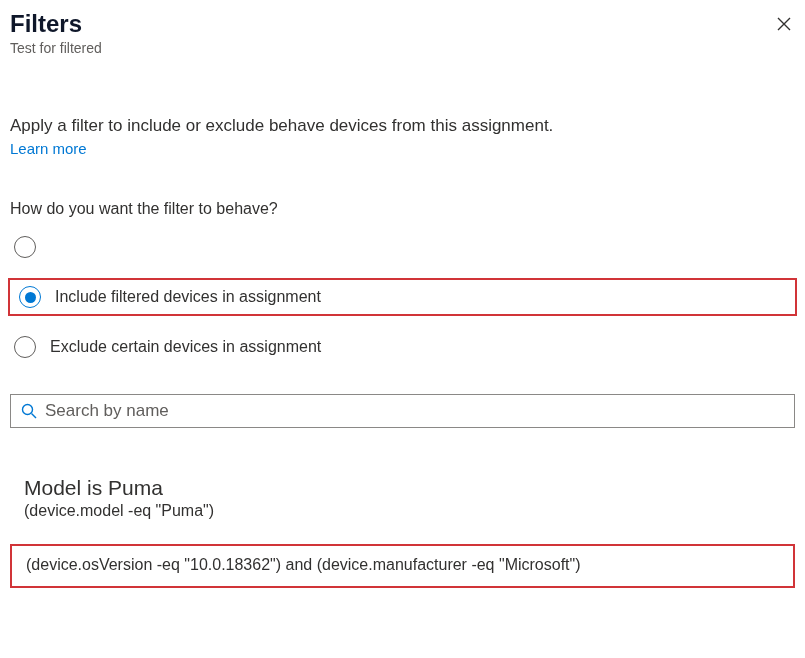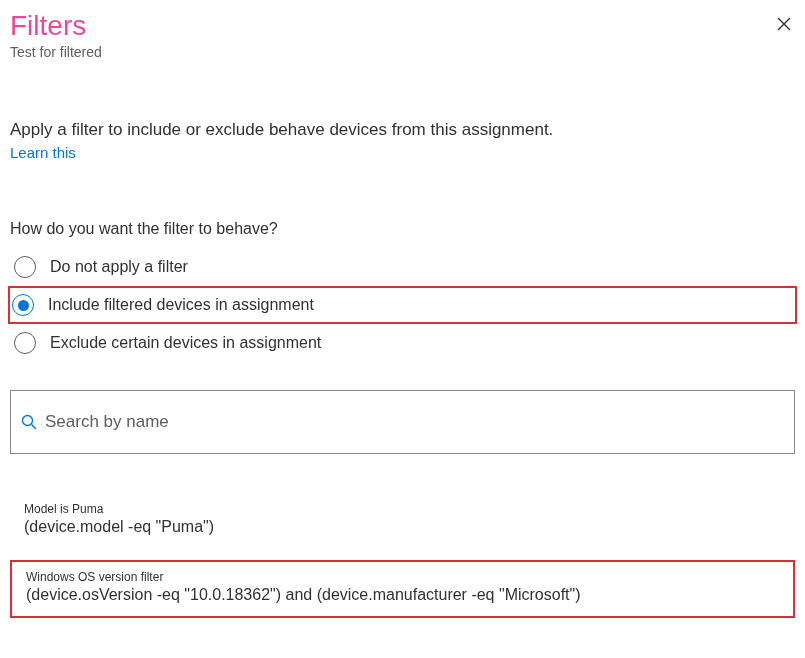--- a/index.html
+++ b/index.html
@@ -14,23 +14,23 @@
     height: 658px;
     padding: 10px;
     position: relative;
   }
   .header {
     display: flex;
     justify-content: space-between;
     align-items: flex-start;
   }
   .title {
-    font-size: 28px;
-    font-weight: 400;
-    color: #ec4899;
+    font-size: 24px;
+    font-weight: 700;
+    color: #0f172a;
   }
   .subtitle {
     font-size: 14px;
     color: #605e5c;
     margin-top: 2px;
   }
   .close-btn {
     font-size: 20px;
     color: #323130;
     cursor: pointer;
@@ -45,38 +45,38 @@
   }
   .learn-more {
     color: #0078d4;
     font-size: 15px;
     text-decoration: none;
     display: inline-block;
     margin-top: 4px;
     cursor: pointer;
   }
   .question {
-    margin-top: 58px;
+    margin-top: 42px;
     font-size: 16px;
     color: #323130;
   }
   .radio-group {
     margin-top: 10px;
   }
   .radio-row {
     display: flex;
     align-items: center;
     gap: 14px;
     padding: 8px 4px;
     cursor: pointer;
   }
   .radio-row.highlighted {
     border: 2px solid #d13438;
-    margin: 0 -2px;
-    padding: 6px 2px;
+    margin: 12px -2px;
+    padding: 6px 9px;
   }
   .radio-circle {
     width: 22px;
     height: 22px;
     border: 1.5px solid #605e5c;
     border-radius: 50%;
     display: inline-flex;
     align-items: center;
     justify-content: center;
     flex-shrink: 0;
@@ -94,21 +94,21 @@
   }
   .radio-label {
     font-size: 16px;
     color: #323130;
   }
   .search-box {
     margin-top: 28px;
     border: 1px solid #8a8886;
     display: flex;
     align-items: center;
-    padding: 21px 10px;
+    padding: 6px 10px;
     gap: 8px;
   }
   .search-icon svg {
     width: 16px;
     height: 16px;
     display: block;
   }
   .search-input {
     border: none;
     outline: none;
@@ -124,21 +124,21 @@
     margin-top: 40px;
   }
   .filter-item {
     padding: 8px 14px 12px 14px;
   }
   .filter-item.highlighted {
     border: 2px solid #d13438;
     margin-top: 12px;
   }
   .filter-name {
-    font-size: 12px;
+    font-size: 21px;
     color: #323130;
   }
   .filter-expr {
     font-size: 16px;
     color: #323130;
     margin-top: 2px;
   }
 </style>
 </head>
 <body>
@@ -153,28 +153,27 @@
   <div class="close-btn">
     <span>
       <svg width="14" height="14" viewBox="0 0 14 14">
           <path d="M1 1 L13 13 M13 1 L1 13" stroke="#323130" stroke-width="1.4" fill="none"></path>
         </svg>
     </span>
   </div>
 </div>
 
 <div class="description">Apply a filter to include or exclude behave devices from this assignment.</div>
-<a class="learn-more">Learn this</a>
+<a class="learn-more">Learn more</a>
 
 <div class="question">How do you want the filter to behave?</div>
 
 <div class="radio-group">
   <div class="radio-row">
     <span class="radio-circle"></span>
-    <span class="radio-label">Do not apply a filter</span>
   </div>
   <div class="radio-row highlighted">
     <span class="radio-circle selected"></span>
     <span class="radio-label">Include filtered devices in assignment</span>
   </div>
   <div class="radio-row">
     <span class="radio-circle"></span>
     <span class="radio-label">Exclude certain devices in assignment</span>
   </div>
 </div>
@@ -188,19 +187,18 @@
   </span>
   <input class="search-input" type="text" placeholder="Search by name" style="">
 </div>
 
 <div class="filter-list">
   <div class="filter-item">
     <div class="filter-name">Model is Puma</div>
     <div class="filter-expr">(device.model -eq "Puma")</div>
   </div>
   <div class="filter-item highlighted">
-    <div class="filter-name">Windows OS version filter</div>
     <div class="filter-expr">(device.osVersion -eq "10.0.18362") and (device.manufacturer -eq "Microsoft")</div>
   </div>
 </div>
 
 
 
 
 </body></html>

